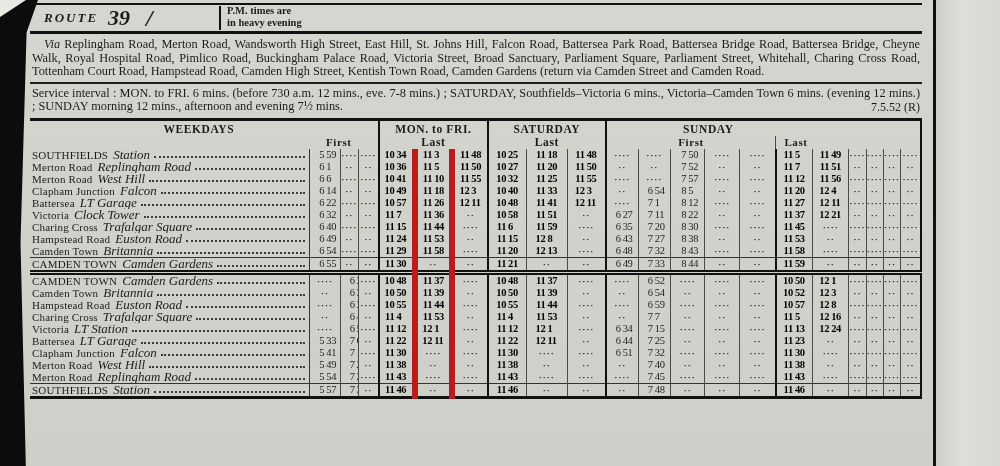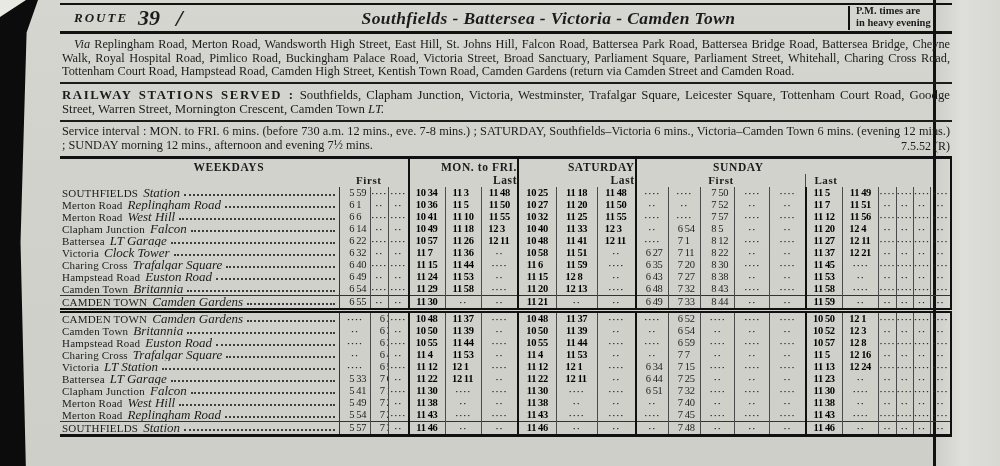--- a/index.html
+++ b/index.html
@@ -11,21 +11,21 @@
     -webkit-font-smoothing:antialiased;
   }
   .paper{position:absolute;inset:0;background:linear-gradient(180deg,#d6d6d1 0%,#d2d2cd 40%,#cfcfca 100%);}
   .edge-left{position:absolute;left:0;top:0;width:38px;height:466px;background:#0c0c0c;
     clip-path:polygon(0 0,100% 0,70% 7%,54% 52%,68% 100%,0 100%);}
   .corner-white{position:absolute;left:0;top:0;width:0;height:0;
     border-left:26px solid #e9e9e4;border-bottom:17px solid transparent;}
   .crease{position:absolute;left:933px;top:0;width:3px;height:466px;background:#111;}
   .right-paper{position:absolute;left:936px;top:0;width:64px;height:466px;
     background:linear-gradient(90deg,#cfcfca,#dededa 40%,#d8d8d3);}
-  .content{position:absolute;left:60px;top:0;width:892px;}
+  .content{position:absolute;left:30px;top:0;width:892px;}
 
   
   .toprule{margin-top:3px;border-top:2px solid #111;}
   .hdr{display:flex;align-items:stretch;height:26px;border-bottom:3px solid #111;}
   .route-box{display:flex;align-items:center;padding-left:14px;width:175px;}
   .route-word{font-style:italic;font-weight:bold;font-size:13px;letter-spacing:2px;}
   .route-num{font-style:italic;font-weight:bold;font-size:22px;margin-left:10px;line-height:22px;}
   .slash{font-style:italic;font-size:24px;font-weight:bold;color:#222;margin-left:16px;line-height:24px;}
   .hdr-title{flex:1;text-align:center;font-style:italic;font-weight:bold;font-size:17.5px;line-height:26px;letter-spacing:.4px;}
   .hdr-div{width:2px;background:#111;margin:1px 0;}
@@ -49,38 +49,38 @@
   .tt col.c-s1{width:38px;}.tt col.c-s2{width:40px;}.tt col.c-s3{width:38px;}
   .tt col.c-a1{width:32px;}.tt col.c-b1{width:32px;}.tt col.c-c1{width:34px;}
   .tt col.c-d1{width:34px;}.tt col.c-e1{width:36px;}
   .tt col.c-l1{width:36px;}.tt col.c-l2{width:36px;}
   .tt col.c-l3{width:17px;}.tt col.c-l4{width:17px;}.tt col.c-l5{width:17px;}.tt col.c-l6{width:20px;}
 
   .tt th{font-size:11.5px;font-weight:bold;letter-spacing:.6px;padding:0;line-height:13px;height:13px;white-space:nowrap;overflow:hidden;}
   .tt tr.hr1 th{padding-top:2px;}
   th.hw{text-align:center;padding-right:10px;}
   th.hw2{text-align:right;padding-right:26px;font-size:11px;}
-  th.hm,th.hs{text-align:right;margin-top:12px;}
+  th.hm,th.hs{text-align:center;margin-top:12px;}
   th.hsun{text-align:center;padding-right:110px;}
   th.hsf{text-align:center;font-size:11px;}
   th.hsl{text-align:left;padding-left:8px;font-size:11px;}
   th.bl-heavy,td.bl-heavy{border-left:2.5px solid #111;}
   th.bl-thin,td.bl-thin{border-left:1px solid #4a4a4a;}
 
   .tt td{padding:0;height:12px;line-height:12px;font-size:10.5px;white-space:nowrap;overflow:hidden;vertical-align:middle;}
   td.st{padding:0 0 0 2px;}
   .strow{display:flex;align-items:baseline;}
   .stm{font-size:11px;letter-spacing:.2px;}
   .sti{font-style:italic;font-size:13px;margin-left:5px;}
   .leader{flex:1 1 auto;min-width:4px;border-bottom:2px dotted #3c3c3c;margin:0 4px 3px 4px;align-self:flex-end;}
 
   td.w1,td.w2,td.w3{border-left:1px solid #4a4a4a;}
   td.w1{border-left:1.5px solid #333;}
   td.m1{border-left:2.5px solid #111;}
-  td.m2,td.m3{border-left:1px solid #b91c1c;}
+  td.m2,td.m3{border-left:6px solid #b91c1c;}
   td.s1{border-left:2.5px solid #111;}
   td.s2,td.s3{border-left:1px solid #4a4a4a;}
   td.a1{border-left:2.5px solid #111;}
   td.b1,td.c1,td.d1,td.e1{border-left:1px solid #4a4a4a;}
   td.l1{border-left:2.5px solid #111;}
   td.l2,td.l3,td.l4,td.l5,td.l6{border-left:1px solid #4a4a4a;}
 
   td.time{text-align:center;color:#222;}
   td.time .hh{display:inline-block;width:14px;text-align:right;letter-spacing:-.3px;}
   td.time .mm{display:inline-block;width:15px;text-align:left;padding-left:2px;letter-spacing:-.3px;}
@@ -101,31 +101,29 @@
 
 <div class="content">
   <div class="toprule"></div>
 
   <div class="hdr">
     <div class="route-box">
       <span class="route-word">ROUTE</span>
       <span class="route-num">39</span>
       <span class="slash">/</span>
     </div>
-    <div class="hdr-title">Southfields - Battersea - Victoria - Camden Town</div>
     <div class="hdr-div"></div>
     <div class="pm-note">
       <span>P.M. times are</span><br>
       <span>in heavy evening</span>
     </div>
   </div>
 
   <div class="via"><span class="lead">Via</span><span> Replingham Road, Merton Road, Wandsworth High Street, East Hill, St. Johns Hill, Falcon Road, Battersea Park Road, Battersea Bridge Road, Battersea Bridge, Cheyne Walk, Royal Hospital Road, Pimlico Road, Buckingham Palace Road, Victoria Street, Broad Sanctuary, Parliament Square, Parliament Street, Whitehall, Charing Cross Road, Tottenham Court Road, Hampstead Road, Camden High Street, Kentish Town Road, Camden Gardens (return via Camden Street and Camden Road.</span></div>
 
-  <div class="railway"><span class="lbl">RAILWAY STATIONS SERVED :</span><span> Southfields, Clapham Junction, Victoria, Westminster, Trafalgar Square, Leicester Square, Tottenham Court Road, Goodge Street, Warren Street, Mornington Crescent, Camden Town </span><span class="lt">LT.</span></div>
 
   <div class="service"><span>Service interval :  MON. to FRI. 6 mins. (before 730 a.m. 12 mins., eve. 7-8 mins.) ;   SATURDAY, Southfields–Victoria 6 mins., Victoria–Camden Town 6 mins. (evening 12 mins.) ;  SUNDAY morning 12 mins., afternoon and evening 7½ mins.</span><span class="dateref">7.5.52 (R)</span></div>
 
   <table class="tt">
     <colgroup>
       <col class="c-st">
         <col class="c-w1">
         <col class="c-w2">
         <col class="c-w3">
       <col class="c-m1">

